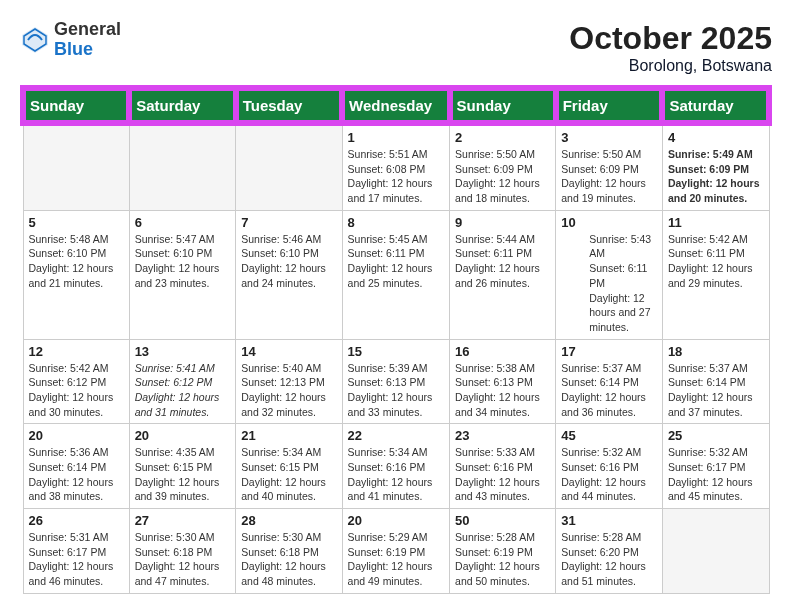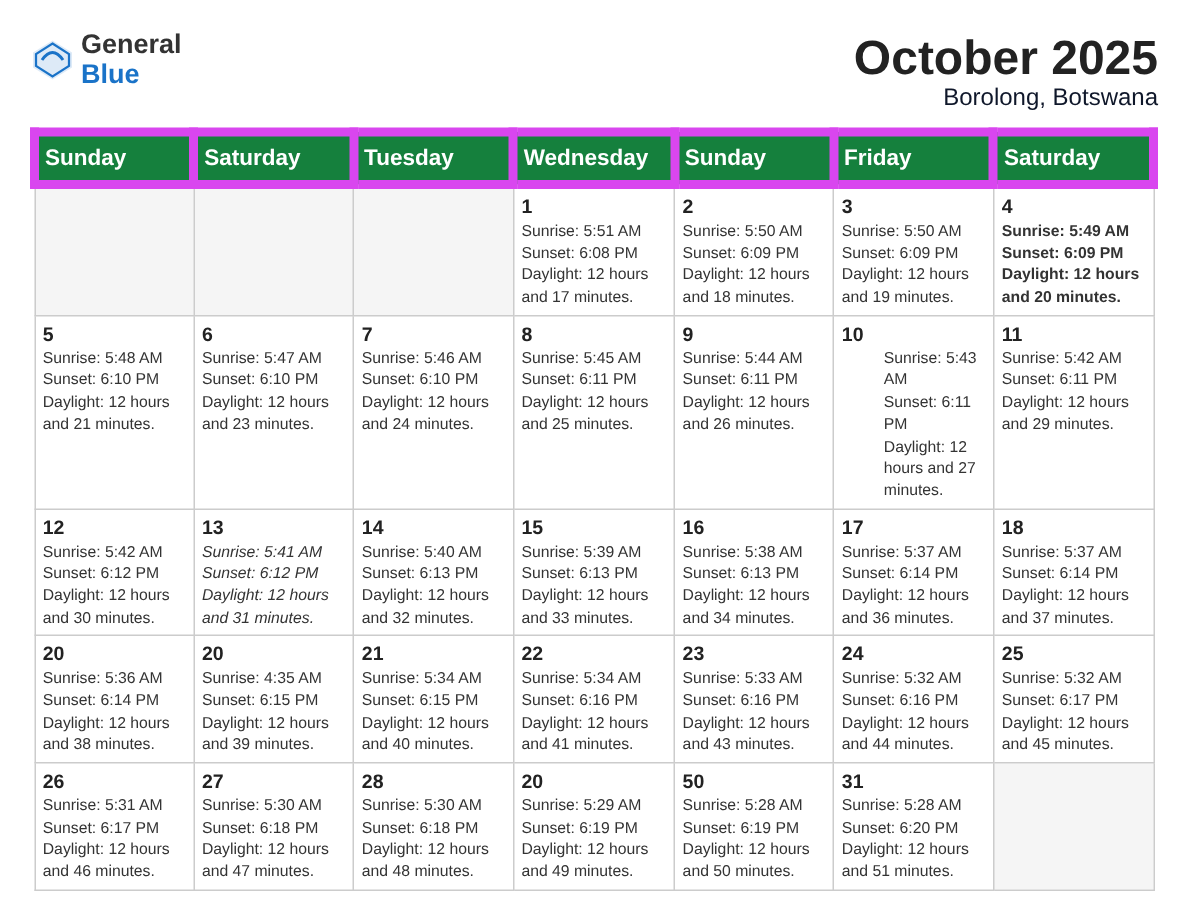--- a/index.html
+++ b/index.html
@@ -201,21 +201,21 @@
         </td>
         <td>
           <div class="day-number">13</div>
           <div class="day-info" style="white-space: pre-line; font-style: italic;">Sunrise: 5:41 AM
 Sunset: 6:12 PM
 Daylight: 12 hours and 31 minutes.</div>
         </td>
         <td>
           <div class="day-number">14</div>
           <div class="day-info" style="white-space: pre-line;">Sunrise: 5:40 AM
-Sunset: 6:13 PM
+Sunset: 12:13 PM
 Daylight: 12 hours and 32 minutes.</div>
         </td>
         <td>
           <div class="day-number">15</div>
           <div class="day-info" style="white-space: pre-line;">Sunrise: 5:39 AM
 Sunset: 6:13 PM
 Daylight: 12 hours and 33 minutes.</div>
         </td>
         <td>
           <div class="day-number">16</div>
@@ -261,21 +261,21 @@
 Sunset: 6:16 PM
 Daylight: 12 hours and 41 minutes.</div>
         </td>
         <td>
           <div class="day-number">23</div>
           <div class="day-info" style="white-space: pre-line;">Sunrise: 5:33 AM
 Sunset: 6:16 PM
 Daylight: 12 hours and 43 minutes.</div>
         </td>
         <td>
-          <div class="day-number">24</div>
+          <div class="day-number">45</div>
           <div class="day-info" style="white-space: pre-line;">Sunrise: 5:32 AM
 Sunset: 6:16 PM
 Daylight: 12 hours and 44 minutes.</div>
         </td>
         <td>
           <div class="day-number">25</div>
           <div class="day-info" style="white-space: pre-line;">Sunrise: 5:32 AM
 Sunset: 6:17 PM
 Daylight: 12 hours and 45 minutes.</div>
         </td>

